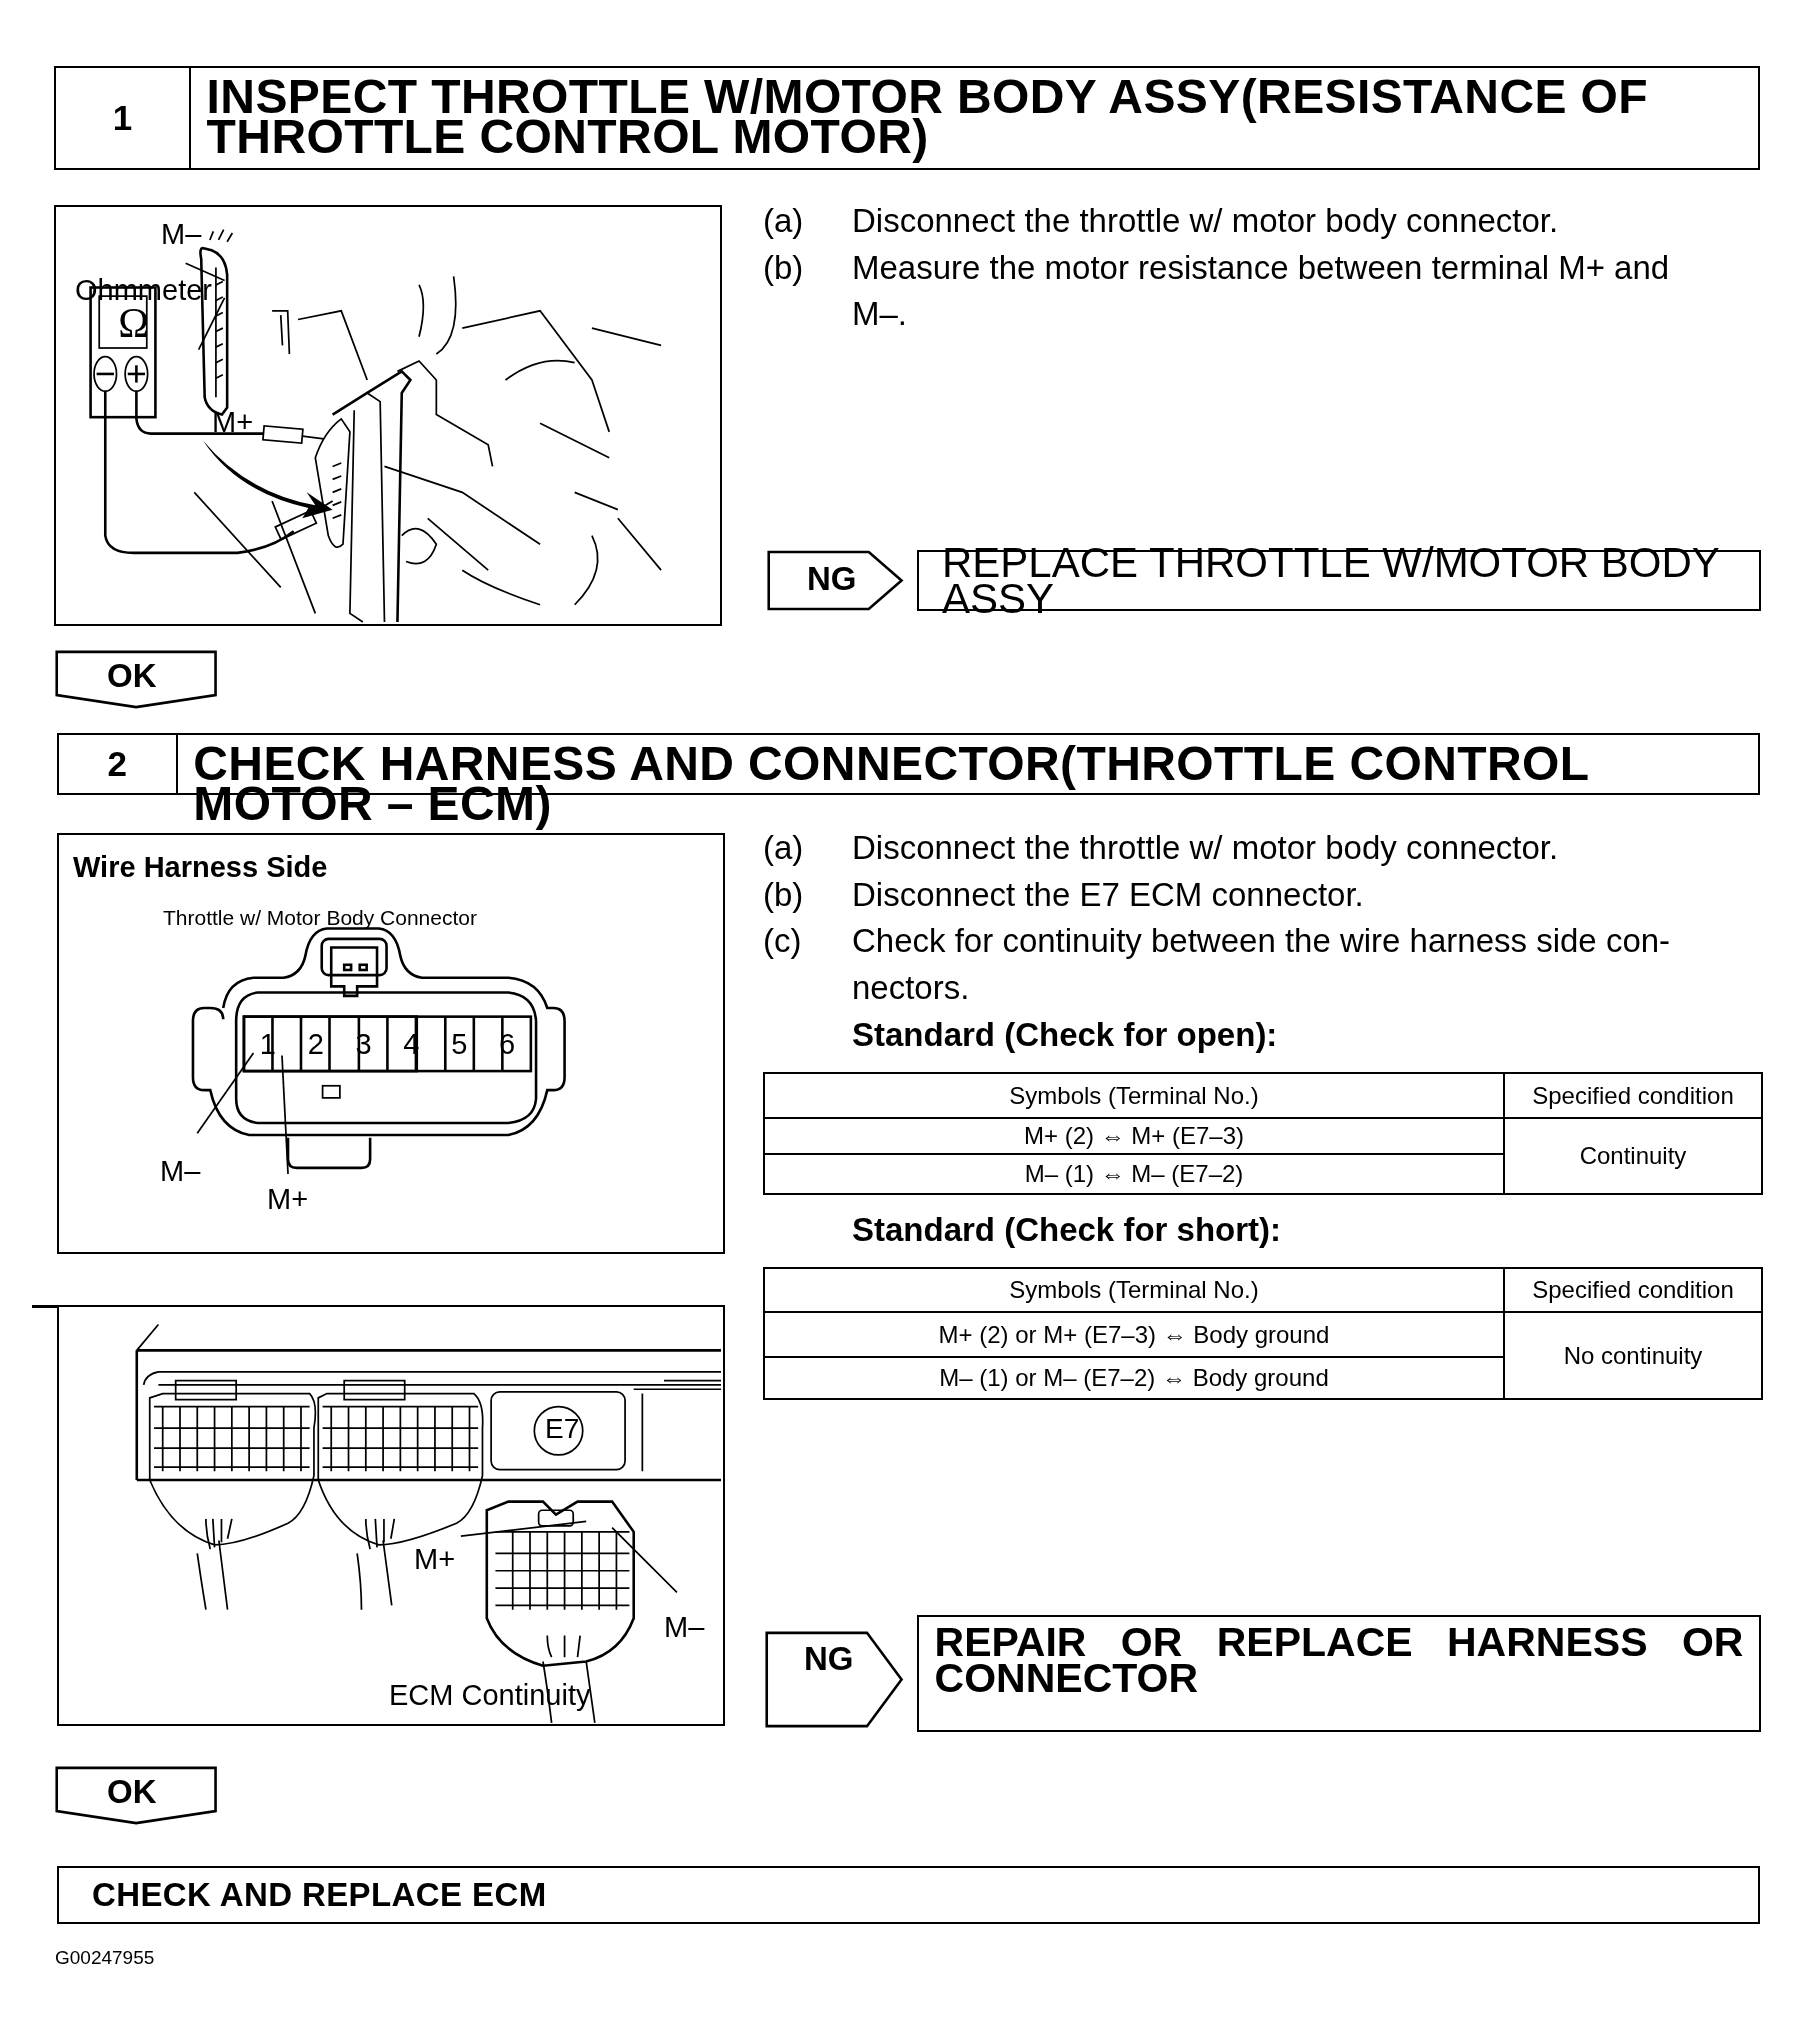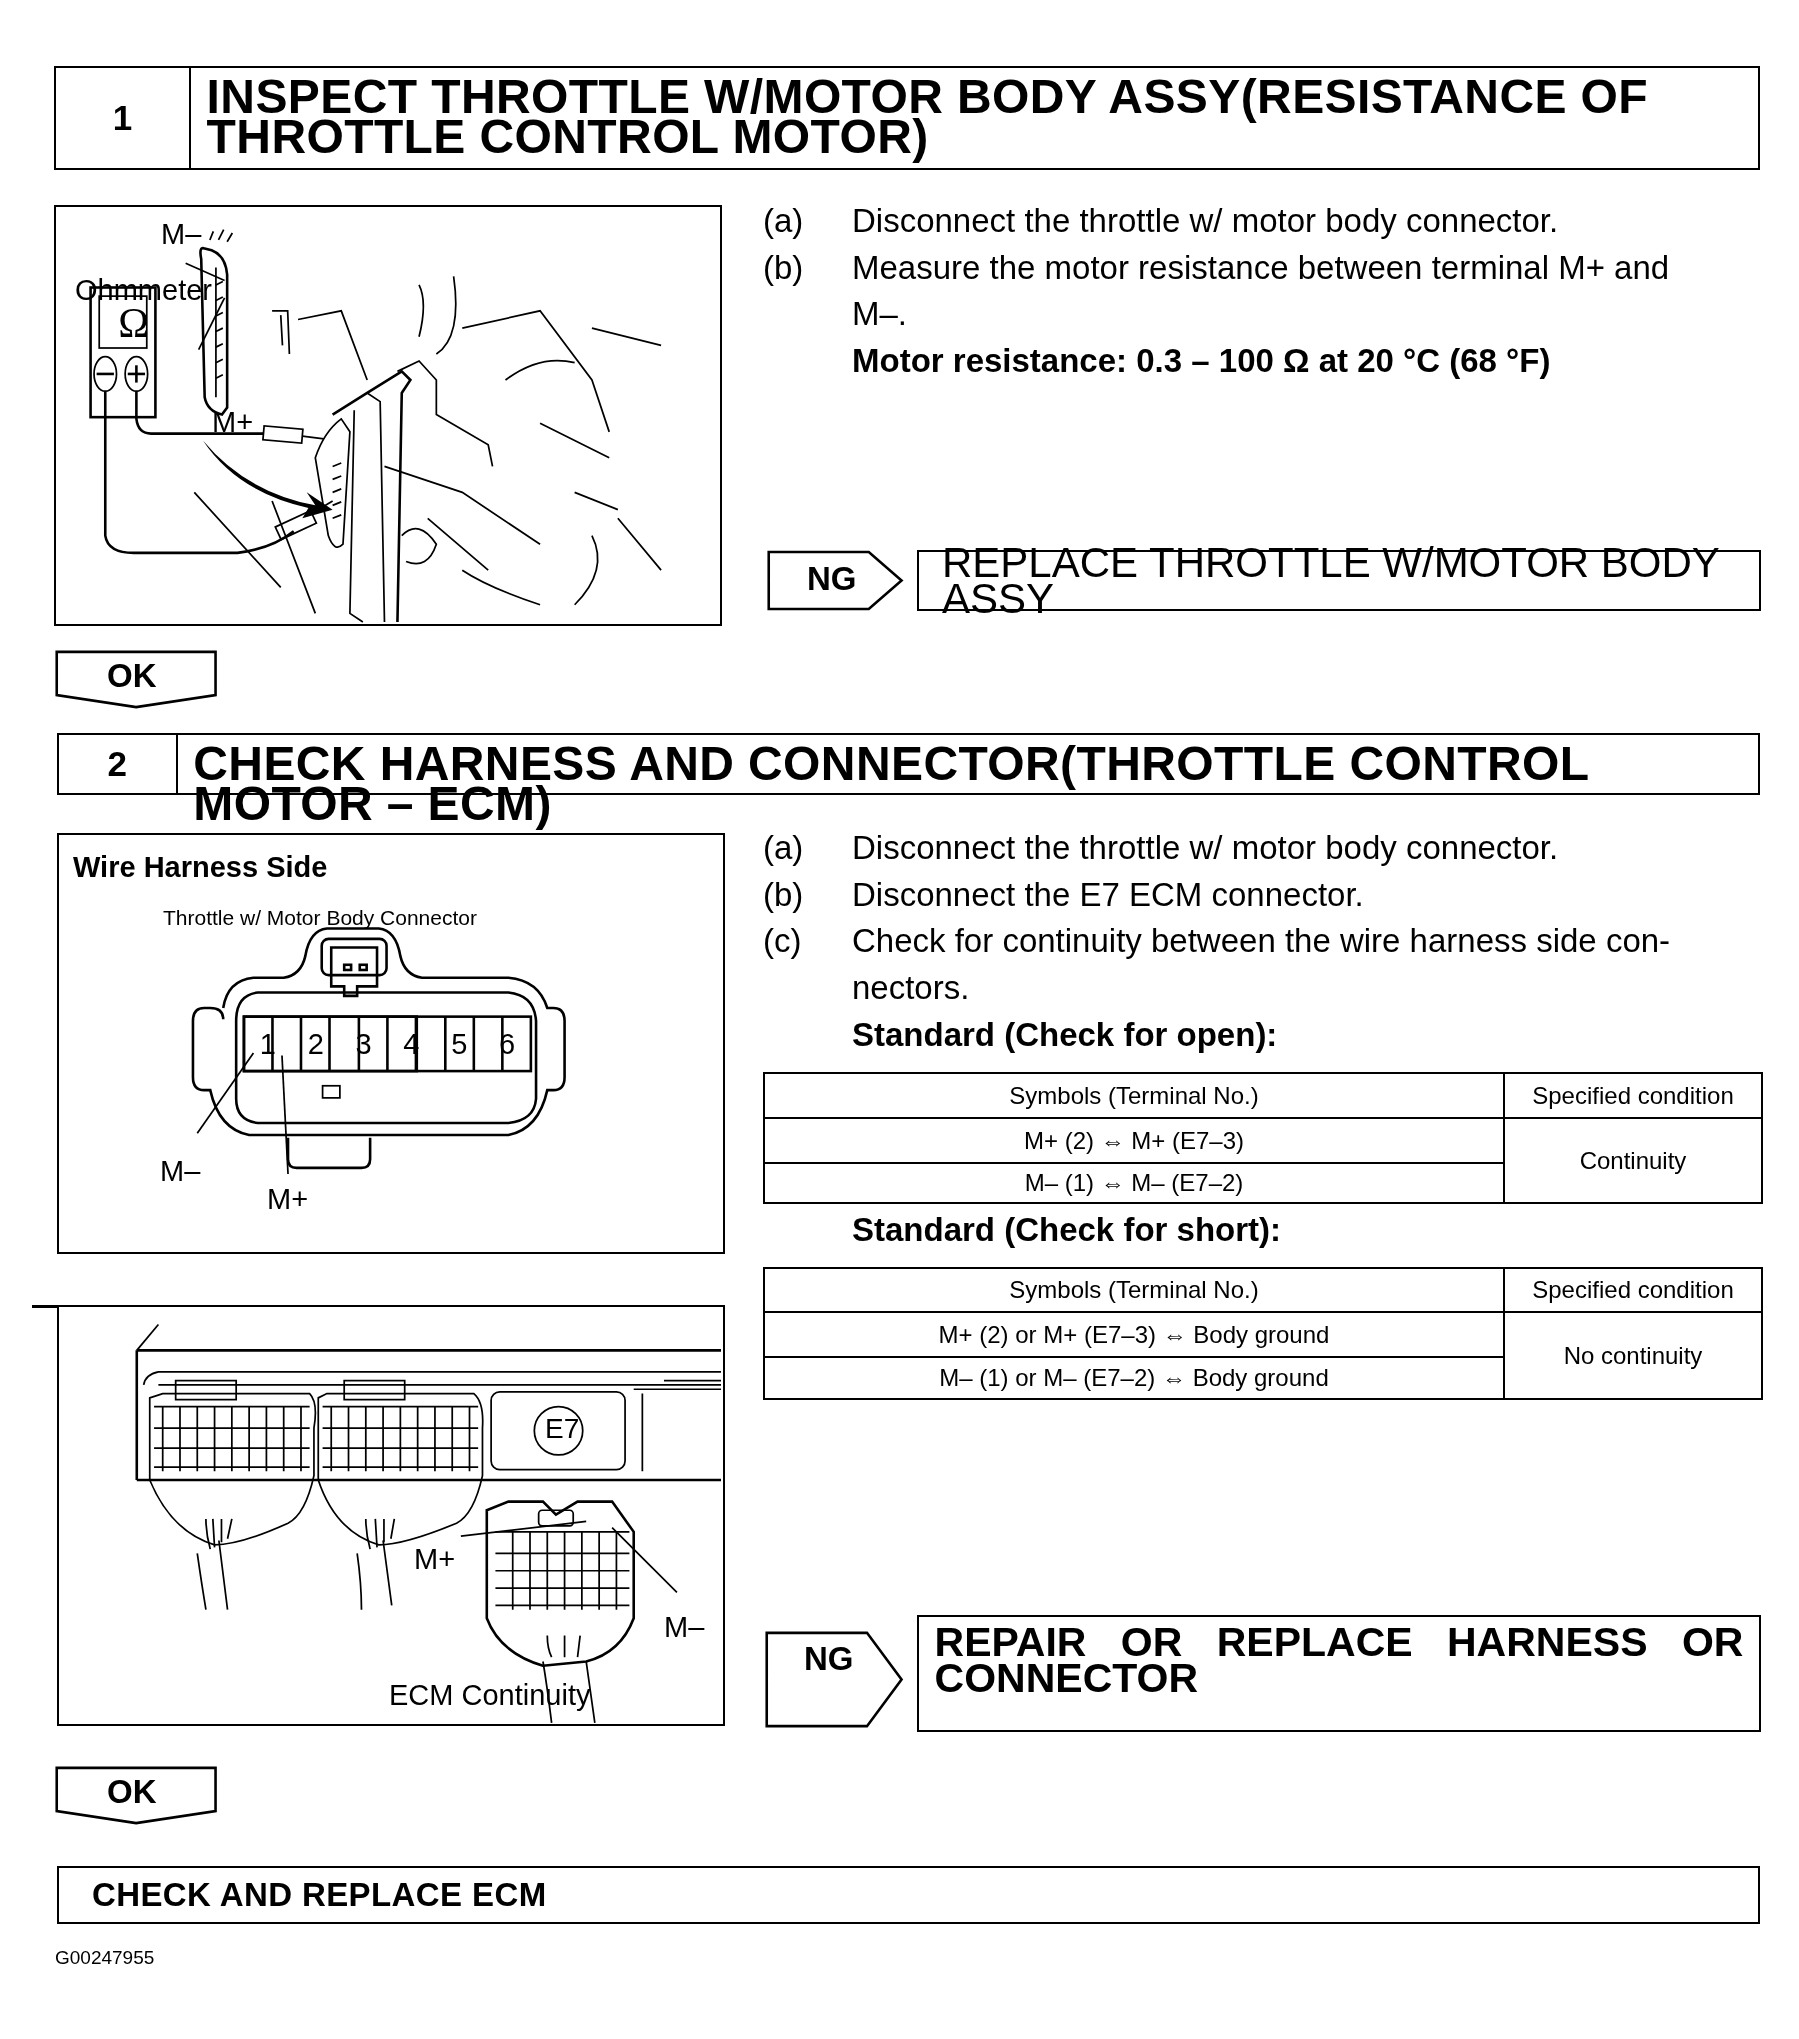--- a/index.html
+++ b/index.html
@@ -81,21 +81,20 @@
   <span class="diagram-lbl" style="left:19px;top:67px;">Ohmmeter</span>
   <span class="diagram-lbl" style="left:156px;top:199px;">M+</span>
 </div>
 
 <div class="abs inst" style="left:763px;top:197px;width:1003px;height:190px;">
   <span class="lbl" style="top:0;">(a)</span>
   <span class="txt" style="top:0;">Disconnect the throttle w/ motor body connector.</span>
   <span class="lbl" style="top:47px;">(b)</span>
   <span class="txt" style="top:47px;white-space:nowrap;">Measure the motor resistance between terminal M+ and</span>
   <span class="txt" style="top:93px;">M–.</span>
-  <span class="txt bold" style="top:140px;">Motor resistance: 0.3 – 100 Ω at 20 °C (68 °F)</span>
 </div>
 
 <div class="abs" style="left:767px;top:550px;width:138px;height:61px;">
   <svg width="138" height="61" style="position:absolute;left:0;top:0;" viewBox="0 0 160 70">
     <path d="M2 2 L 118 2 L 156 35 L 118 68 L 2 68 Z" fill="#fff" stroke="#000" stroke-width="3"></path>
   </svg>
   <span class="ng abs" style="left:40px;top:10.4px;">NG</span>
 </div>
 <div class="abs box result" style="left:917px;top:550px;width:844px;height:61px;">REPLACE THROTTLE W/MOTOR BODY ASSY</div>
 
@@ -166,21 +165,21 @@
   <span class="txt" style="top:140px;">nectors.</span>
   <span class="txt bold" style="top:187px;">Standard (Check for open):</span>
 </div>
 
 <table class="spec" style="left:763px;top:1072px;width:1000px;">
   <tbody>
       <tr style="height:45px;">
     <td style="width:738px;">Symbols (Terminal No.)</td>
     <td>Specified condition</td>
   </tr>
-  <tr style="height:45px;margin-top:24px;">
+  <tr style="height:36px;margin-top:24px;">
     <td>M+ (2) ⇔ M+ (E7–3)</td>
     <td rowspan="2">Continuity</td>
   </tr>
   <tr style="height:40px;">
     <td>M– (1) ⇔ M– (E7–2)</td>
   </tr>
 </tbody>
   </table>
 
 <span class="abs inst bold" style="left:852px;top:1206px;">Standard (Check for short):</span>

